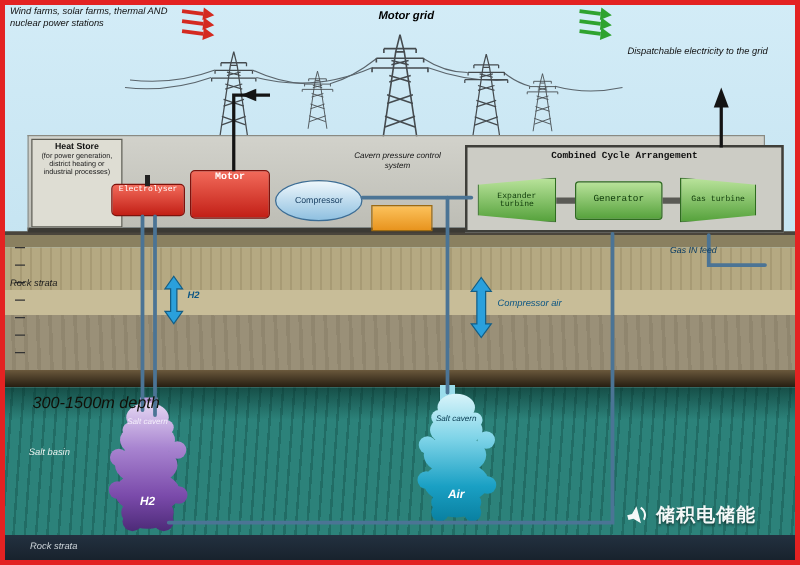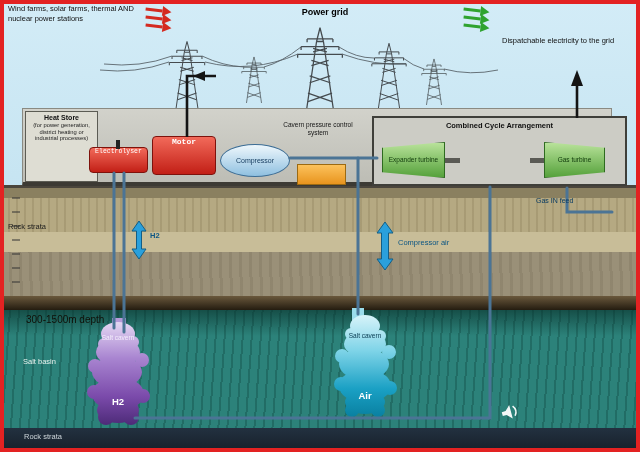--- a/index.html
+++ b/index.html
@@ -39,39 +39,39 @@
     border-radius:4px;color:#fff;display:flex;justify-content:center;text-align:center;box-sizing:border-box;font-family:Liberation Mono, monospace;}
   .electrolyser{left:89px;top:147px;width:59px;height:26px;font-size:6.5px;}
   .motor{left:152px;top:136px;width:64px;height:39px;font-size:8px;font-weight:bold;}
   .compressor{left:220px;top:144px;width:70px;height:33px;z-index:2;box-sizing:border-box;
     background:linear-gradient(180deg,#eef7fc,#8fc0e0);border:1.5px solid #3c6d95;border-radius:50%;
     color:#12395c;font-size:7px;display:flex;align-items:center;justify-content:center;}
   .cpc-label{left:278px;top:121px;width:80px;z-index:4;font-size:6.5px;color:#151515;text-align:center;line-height:1.2;}
   .orange-box{left:297px;top:164px;width:49px;height:21px;z-index:2;box-sizing:border-box;
     background:linear-gradient(180deg,#fcc25c,#e8941e);border:1px solid #9c6a12;}
   .cc-box{left:372px;top:116px;width:255px;height:70px;z-index:2;box-sizing:border-box;
-    background:#ccccc5;border:2px solid #3f3f3a;}
+    background:#ccccc5;border:2px solid #3f3f3a;font-family:Liberation Mono, monospace;}
   .cc-title{position:absolute;left:0;top:3px;width:100%;text-align:center;font-size:7.5px;font-weight:bold;color:#101010;}
   .greenbox{position:absolute;background:linear-gradient(180deg,#b8e29a,#56a23c);border:1px solid #2e6b20;
     color:#0f3a0a;display:flex;align-items:center;justify-content:center;text-align:center;line-height:1.1;box-sizing:border-box;}
   .expander{left:8px;top:24px;width:63px;height:36px;font-size:6.5px;
     clip-path:polygon(0 16%,100% 0,100% 100%,0 84%);}
   .generator{left:86px;top:27px;width:70px;height:31px;font-size:7.5px;border-radius:3px;}
   .gas-turbine{left:170px;top:24px;width:61px;height:36px;font-size:6.5px;
     clip-path:polygon(0 0,100% 16%,100% 84%,0 100%);}
   .shaft{position:absolute;top:40px;height:5px;background:#5a5a55;}
   .shaft1{left:71px;width:15px;} .shaft2{left:156px;width:14px;}
 
   
-  .lab{z-index:4;}
+  .lab{z-index:4;font-style:italic;}
   .top-left-text{left:8px;top:4px;width:150px;font-size:7.5px;color:#101010;line-height:1.3;}
   .power-grid{left:280px;top:7px;width:90px;text-align:center;font-size:9px;font-weight:bold;color:#000;}
   .top-right-text{left:502px;top:4px;width:132px;font-size:7.5px;color:#101010;line-height:1.3;margin-top:32px;}
   .rock-strata-upper{left:8px;top:222px;font-size:7.5px;color:#1b1b1b;}
-  .depth-label{left:26px;top:314px;font-size:10px;color:#101008;}
+  .depth-label{left:26px;top:314px;font-size:13px;color:#101008;}
   .salt-basin{left:7px;top:357px;font-size:7.5px;color:#e9f3ef;margin-left:16px;}
   .rock-strata-lower{left:24px;top:432px;font-size:7.5px;color:#cdd5da;}
   .h2-pipe-label{left:150px;top:231px;font-size:7.5px;font-weight:bold;color:#0b5583;}
   .compressed-air-label{left:398px;top:238px;font-size:7.5px;color:#0b5583;}
   .gas-in-feed{left:536px;top:197px;font-size:7px;color:#083b63;}
   .lc-label{left:94px;top:334px;width:48px;text-align:center;font-size:6.5px;color:#f4eefc;}
   .lc-content{left:94px;top:396px;width:48px;text-align:center;font-size:9.5px;font-weight:bold;color:#fff;}
   .rc-label{left:340px;top:332px;width:50px;text-align:center;font-size:6.5px;color:#083a50;}
   .rc-content{left:340px;top:390px;width:50px;text-align:center;font-size:9.5px;font-weight:bold;color:#fff;}
 
@@ -184,20 +184,23 @@
   <div class="abs compressor">
     <span>Compressor</span>
   </div>
   <div class="abs orange-box"></div>
   <div class="abs cc-box">
     <div class="cc-title">Combined Cycle Arrangement</div>
     <div class="greenbox expander">
       <span>Expander turbine</span>
     </div>
     <div class="shaft shaft1"></div>
+    <div class="greenbox generator">
+      <span>Generator</span>
+    </div>
     <div class="shaft shaft2"></div>
     <div class="greenbox gas-turbine">
       <span>Gas turbine</span>
     </div>
   </div>
 
   <svg id="over-svg" class="layer" viewBox="0 0 640 452">
 
     <g fill="#d42a20" stroke="#d42a20" stroke-width="3">
       <g transform="translate(146,6) rotate(7)">
@@ -252,21 +255,21 @@
 
     <polygon points="139,221 146,231 141.5,231 141.5,249 146,249 139,259 132,249 136.5,249 136.5,231 132,231" fill="#2aa0dc" stroke="#135e86" stroke-width="1"></polygon>
     <polygon points="385,222 393,233 388.5,233 388.5,259 393,259 385,270 377,259 381.5,259 381.5,233 377,233" fill="#2aa0dc" stroke="#135e86" stroke-width="1"></polygon>
 
     <g stroke="#333" stroke-width="1">
       <path d="M12,198 h8 M12,212 h8 M12,226 h8 M12,240 h8 M12,254 h8 M12,268 h8 M12,282 h8"></path>
     </g>
   </svg>
 
   <div class="abs lab top-left-text">Wind farms, solar farms, thermal AND nuclear power stations</div>
-  <div class="abs lab power-grid">Power grid</div>
+  <div class="abs lab power-grid">Motor grid</div>
   <div class="abs lab top-right-text">Dispatchable electricity to the grid</div>
   <div class="abs lab cpc-label">Cavern pressure control system</div>
   <div class="abs lab rock-strata-upper">Rock strata</div>
   <div class="abs lab depth-label">300-1500m depth</div>
   <div class="abs lab salt-basin">Salt basin</div>
   <div class="abs lab rock-strata-lower">Rock strata</div>
   <div class="abs lab h2-pipe-label">H2</div>
   <div class="abs lab compressed-air-label">Compressor air</div>
   <div class="abs lab gas-in-feed">Gas IN feed</div>
   <div class="abs lab lc-label">Salt cavern</div>
@@ -274,16 +277,17 @@
   <div class="abs lab rc-label">Salt cavern</div>
   <div class="abs lab rc-content">Air</div>
 
   <div class="abs watermark">
     <svg width="20" height="20" viewBox="0 0 20 20">
       <g transform="rotate(-15 10 10)" fill="#fff">
         <path d="M2,8 h4 l5,-5 v14 l-5,-5 h-4 z"></path>
         <path d="M14,5 q4,5 0,10" stroke="#fff" stroke-width="1.6" fill="none"></path>
       </g>
     </svg>
+    <span class="wm-text">储积电储能</span>
   </div>
 
   <div class="abs frame"></div>
 </div>
 
 </body></html>

